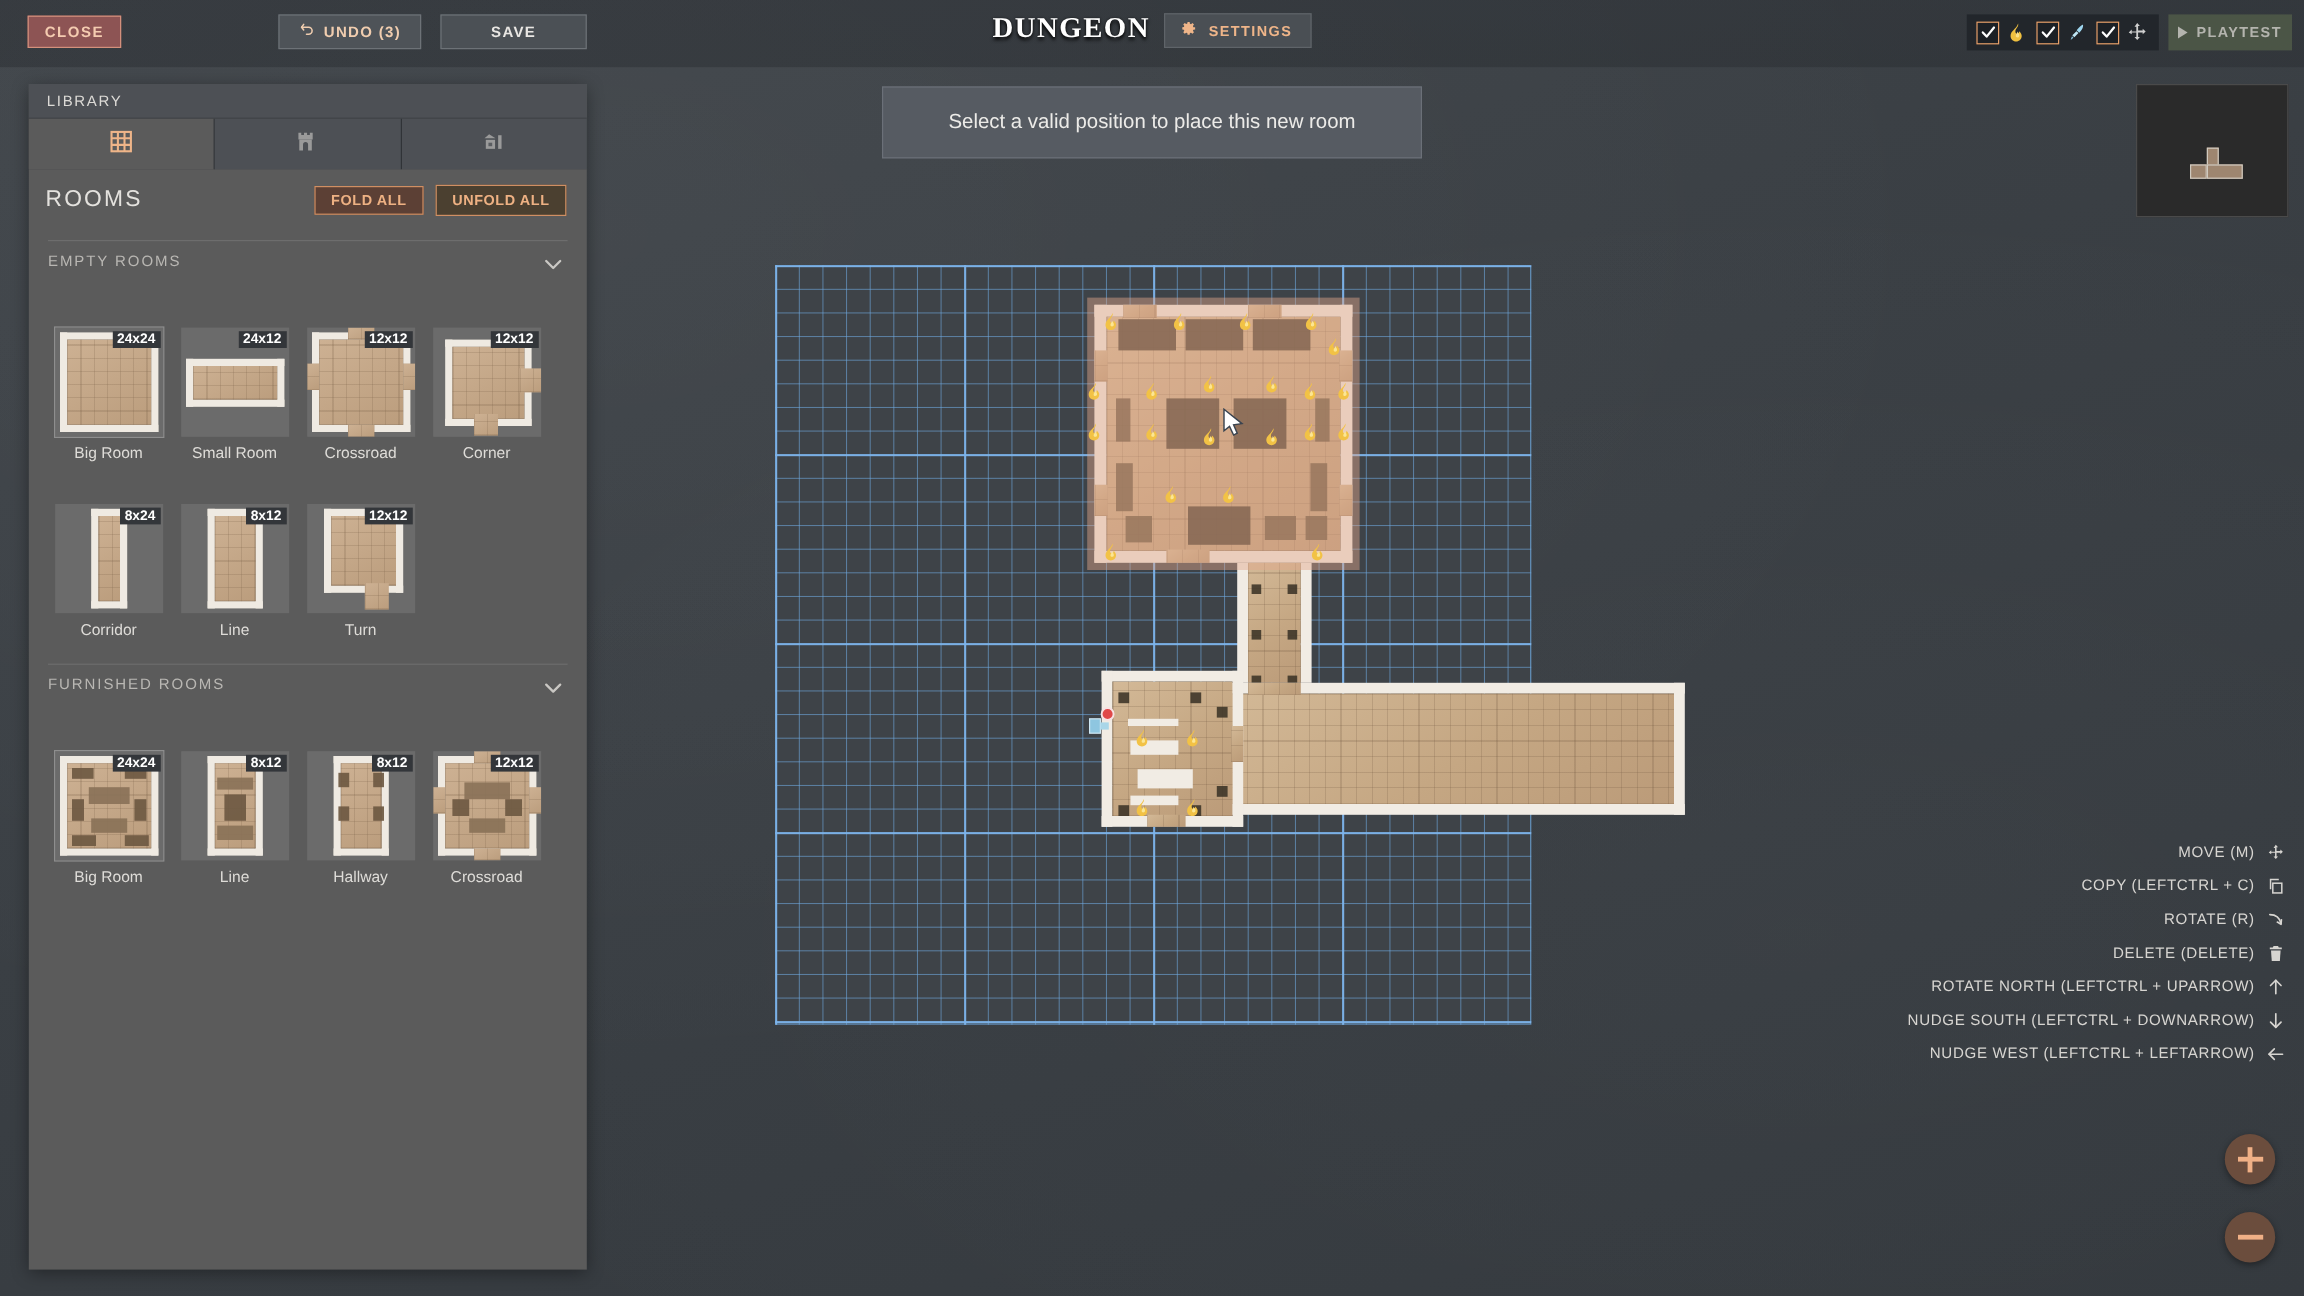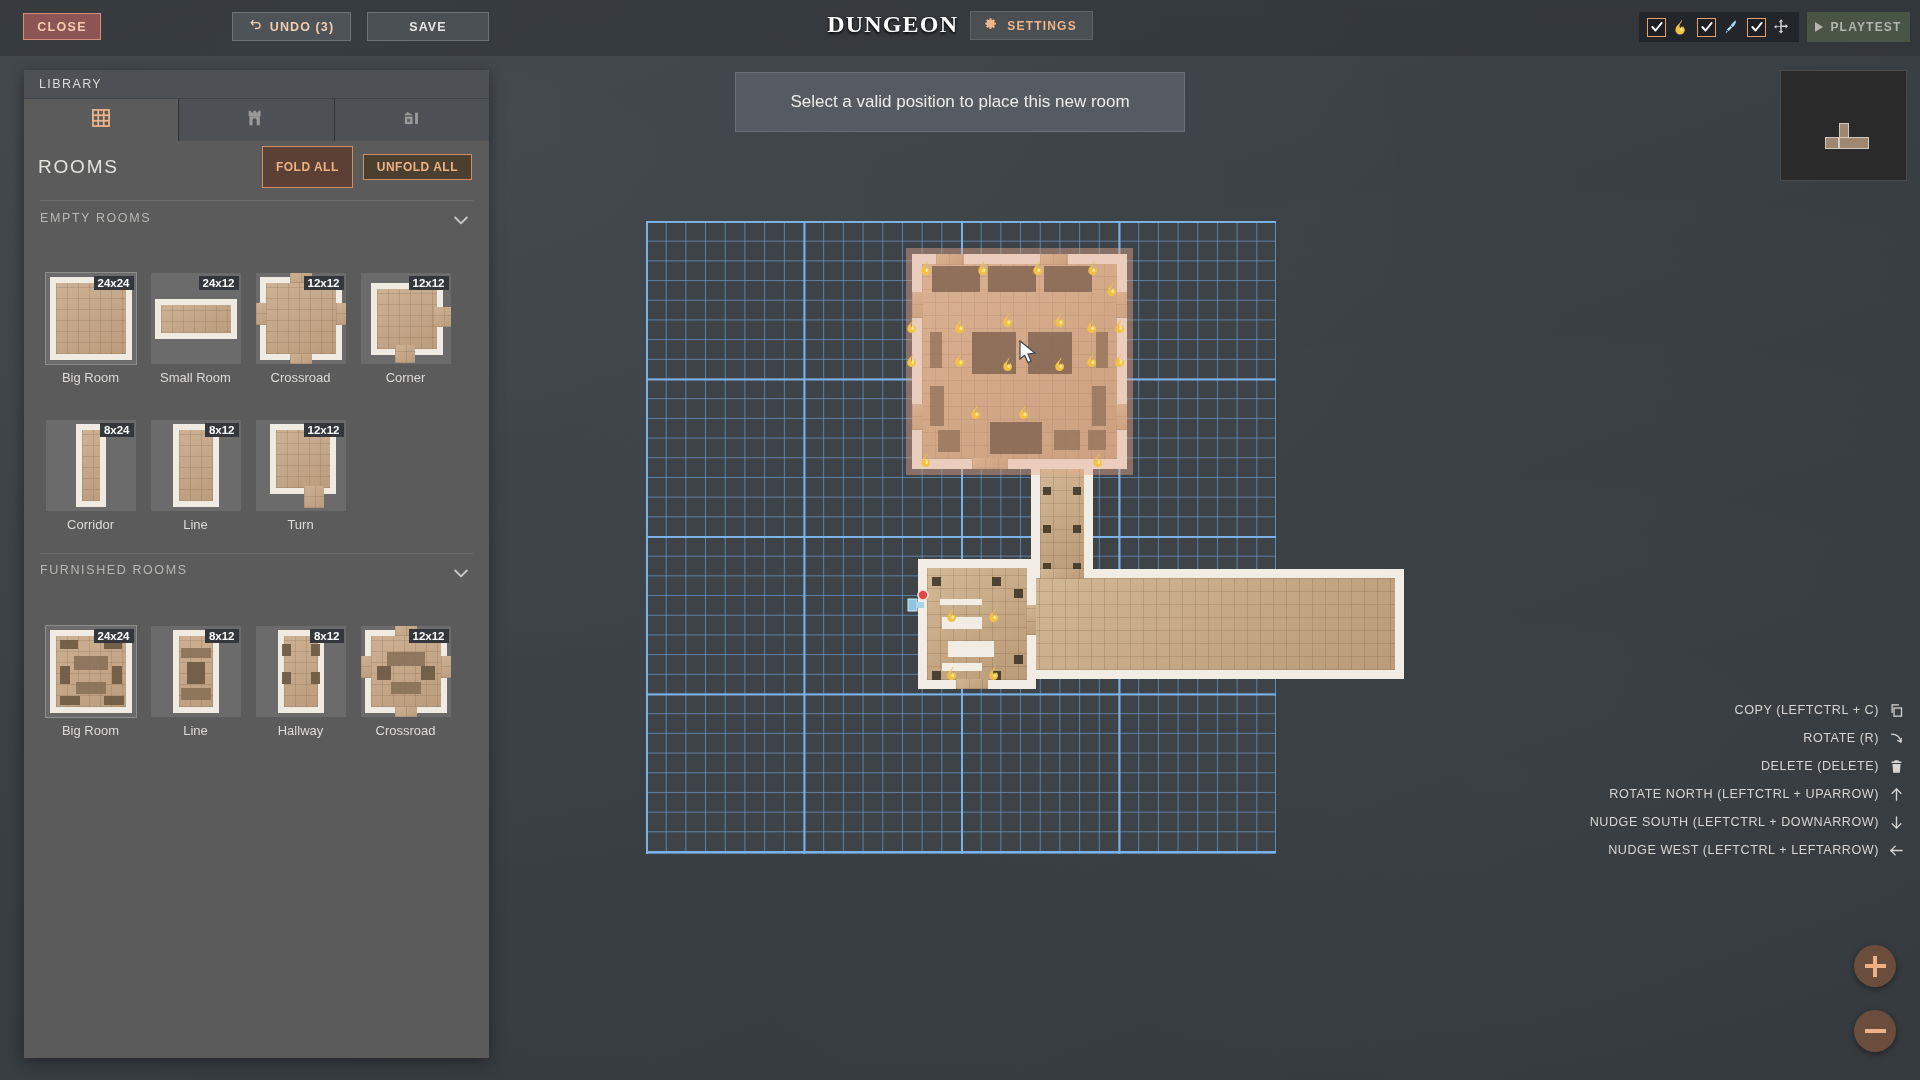--- a/index.html
+++ b/index.html
@@ -109,21 +109,21 @@
   .lib-tab.active { background: #5b5b5b; }
   .lib-tab svg { width: 22px; height: 22px; }
   #rooms-bar {
     height: 52px; display: flex; align-items: center;
     padding: 0 17px 0 14px; gap: 10px;
   }
   #rooms-title {
     color: #e4e2de; font-size: 19px; letter-spacing: 1.8px; flex: 1;
   }
   .btn-fold {
-    height: 42px; padding: 0 13px; background: #5c4035;
+    height: 24px; padding: 0 13px; background: #5c4035;
     border: 1px solid #d08f63; color: #eeb183;
     font-size: 12px; font-weight: bold; letter-spacing: 0.5px;
     display: flex; align-items: center; cursor: pointer;
   }
   .btn-unfold {
     height: 26px; padding: 0 13px; background: #4b4030;
     border: 1px solid #d08f63; color: #eeb183;
     font-size: 12px; font-weight: bold; letter-spacing: 0.5px;
     display: flex; align-items: center; cursor: pointer;
   }
@@ -713,20 +713,28 @@
   </div>
 
   <div id="minimap">
   <div class="mm-blk" style="left:58px;top:52px;width:10px;height:20px"></div>
   <div class="mm-blk" style="left:44px;top:66px;width:14px;height:12px"></div>
   <div class="mm-blk" style="left:58px;top:66px;width:30px;height:12px"></div>
     </div>
 
   <div id="shortcuts">
   <div class="sc-row">
+    <span>MOVE (M)</span>
+    <span class="ic">
+          <svg viewBox="0 0 24 24" fill="#d7d5d1">
+            <path d="M12 1.5l3 3.3h-2v5.1h5.1v-2l3.3 3.1-3.3 3.1v-2H13v5.1h2l-3 3.3-3-3.3h2v-5.1H5.9v2L2.6 12l3.3-3.1v2H11V5.8H9z"></path>
+          </svg>
+        </span>
+  </div>
+  <div class="sc-row">
     <span>COPY (LEFTCTRL + C)</span>
     <span class="ic">
           <svg viewBox="0 0 24 24" fill="none" stroke="#d7d5d1" stroke-width="2">
             <rect x="8" y="8" width="12" height="13"></rect>
             <path d="M5 16V3h11"></path>
           </svg>
         </span>
   </div>
   <div class="sc-row">
     <span>ROTATE (R)</span>

